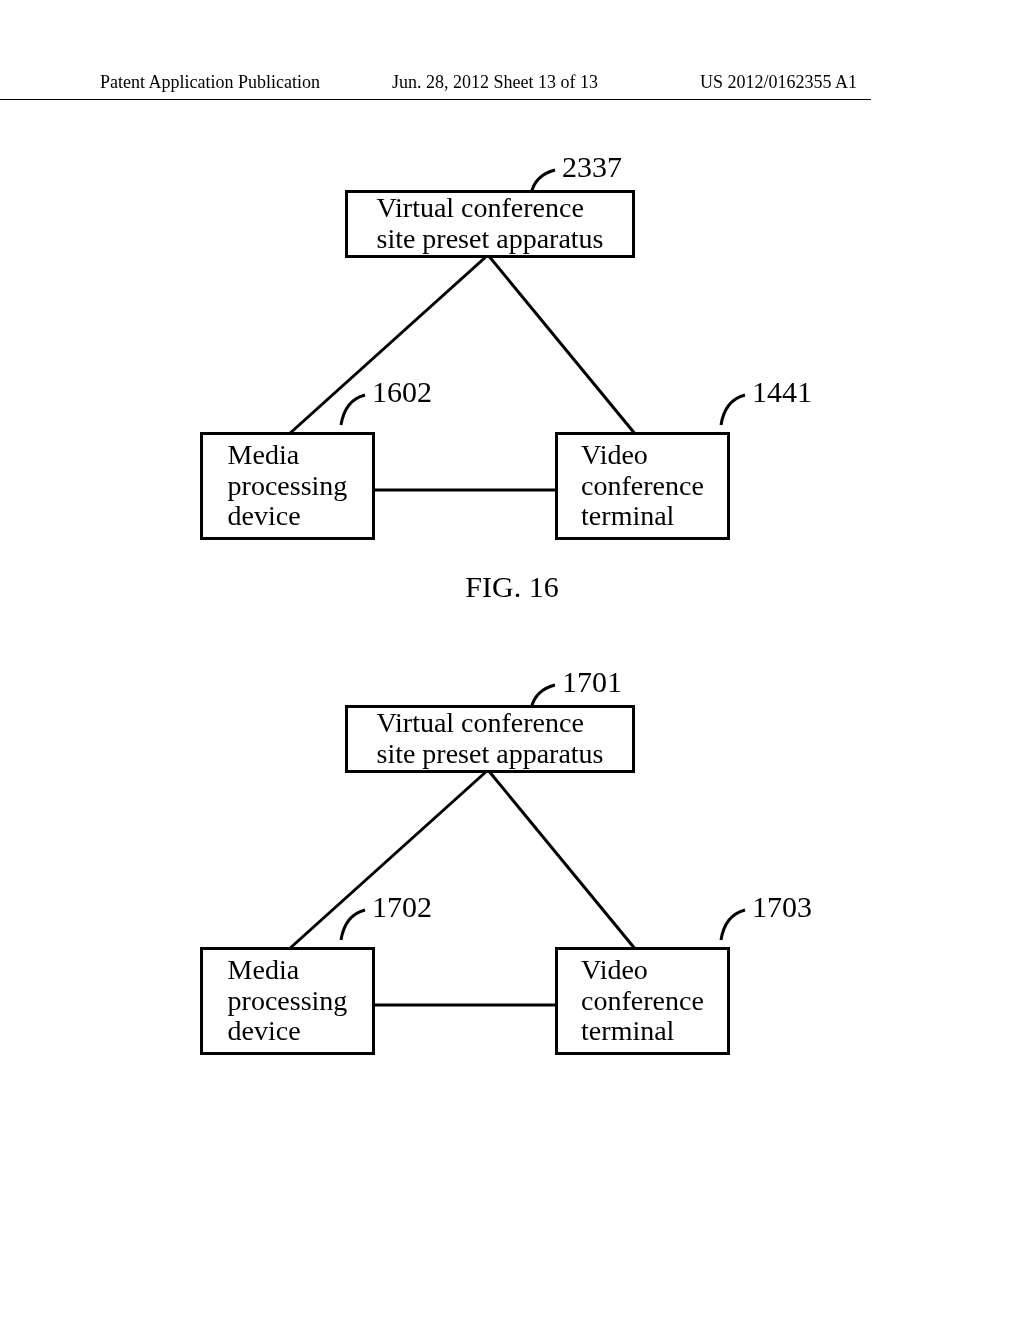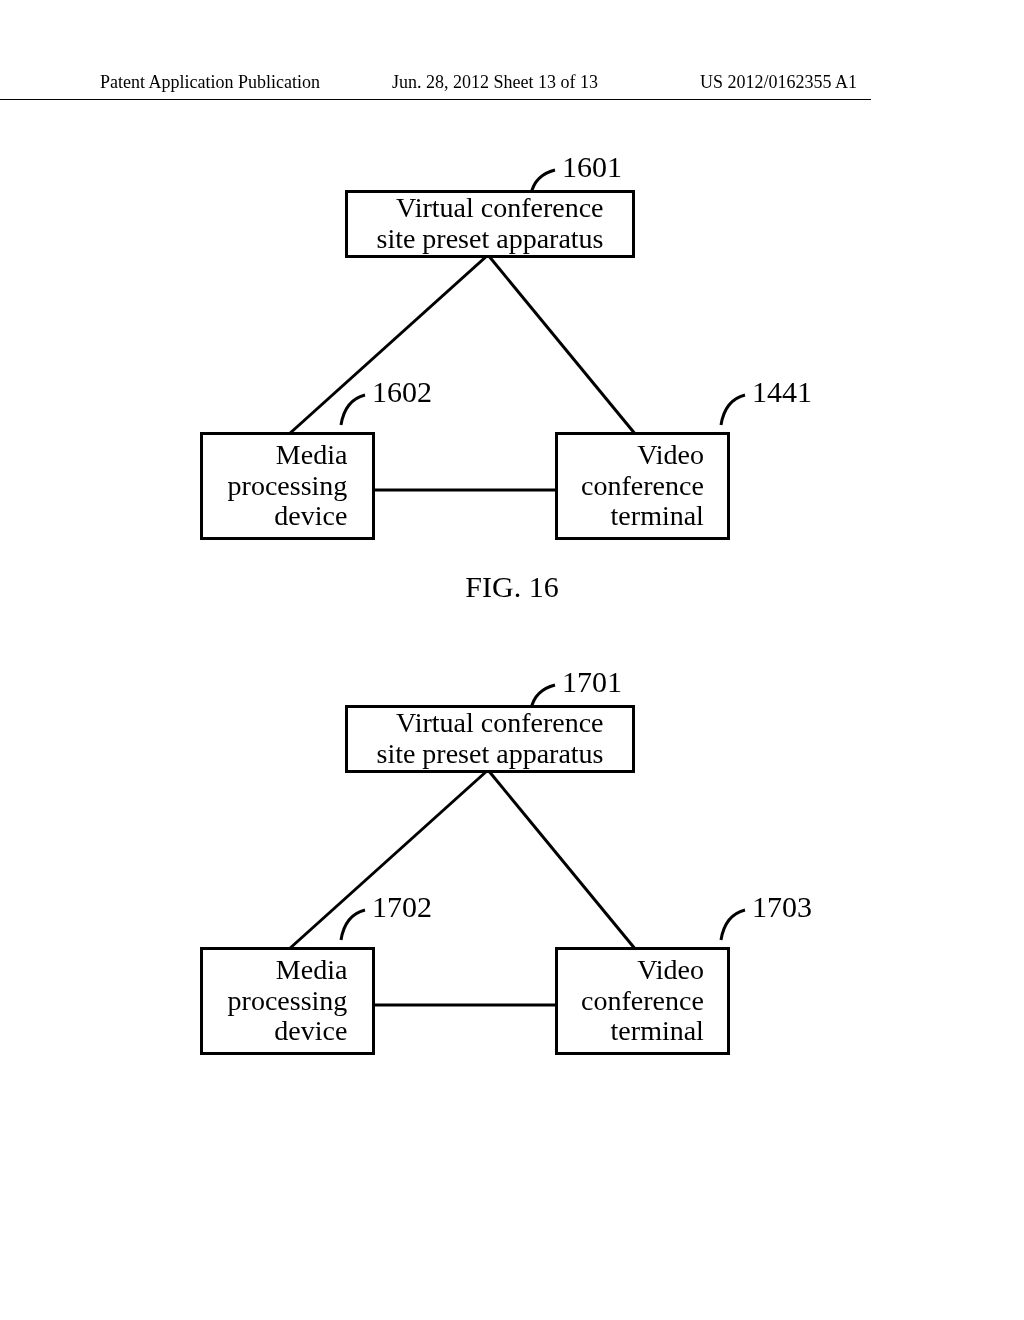--- a/index.html
+++ b/index.html
@@ -47,21 +47,21 @@
     display: block;
     margin: 0 auto;
   }
   .box {
     position: absolute;
     border: 3px solid #000;
     background: #fff;
     display: flex;
     align-items: center;
     justify-content: center;
-    text-align: right;
+    text-align: left;
     font-size: 28px;
     line-height: 1.1;
   }
   .ref-label {
     position: absolute;
     font-size: 30px;
     font-weight: normal;
   }
   .figure-caption {
     position: absolute;
@@ -92,21 +92,21 @@
 
     <path d="M 365 245 q -20 5 -24 30" fill="none" stroke="#000" stroke-width="3"></path>
 
     <path d="M 745 245 q -20 5 -24 30" fill="none" stroke="#000" stroke-width="3"></path>
   </svg>
 
   <div class="box" style="left:345px; top:40px; width:290px; height:68px;">
     <span style="white-space:pre-line;">Virtual conference
 site preset apparatus</span>
   </div>
-  <div class="ref-label" style="left:562px; top:0px;">1601</div>
+  <div class="ref-label" style="left:562px; top:0px;">2337</div>
 
   <div class="box" style="left:200px; top:282px; width:175px; height:108px;">
     <span style="white-space:pre-line;">Media
 processing
 device</span>
   </div>
   <div class="ref-label" style="left:372px; top:225px;">1602</div>
 
   <div class="box" style="left:555px; top:282px; width:175px; height:108px;">
     <span style="white-space:pre-line;">Video

